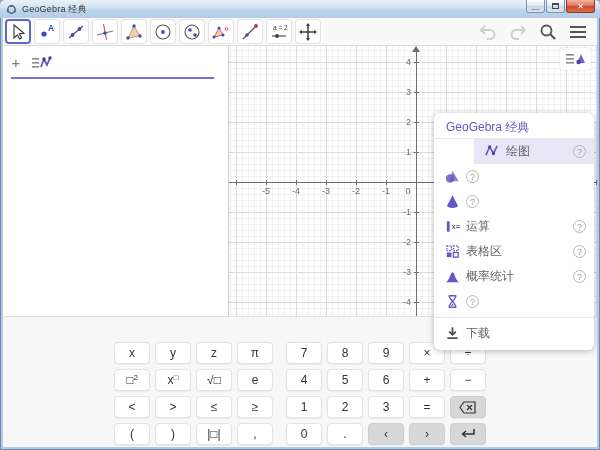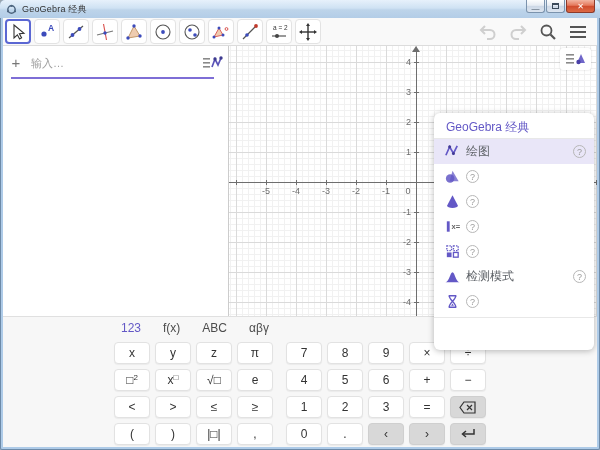--- a/index.html
+++ b/index.html
@@ -60,21 +60,21 @@
     background:linear-gradient(#6e6e6e 1px,transparent 1px);background-size:5px 30px;background-position:0 16px;}
   .alabel{position:absolute;font-size:9px;color:#6b6b6b;transform:translate(-50%,0);}
   .alabel.yl{transform:translate(-100%,-50%);}
   .stylebtn{position:absolute;right:6px;top:2px;width:31px;height:22px;background:#fff;border-radius:3px;
     box-shadow:0 0 2px rgba(0,0,0,.18);display:flex;align-items:center;justify-content:center;cursor:pointer;}
   
   .menu{position:absolute;left:431px;top:67px;width:160px;height:237px;background:#fff;border-radius:6px;
     box-shadow:0 1px 6px rgba(0,0,0,.28);z-index:5;padding-top:2px;}
   .menu-head{height:24px;line-height:24px;padding-left:12px;color:#6358c6;font-size:12px;border-bottom:1px solid #e8e8e8;}
   .mitem{height:25px;display:flex;align-items:center;padding:0 8px 0 10px;cursor:pointer;}
-  .mitem.active{background:#e9e6f8;}
+  .mitem.active{background:#e9e6f8;margin-left:40px;}
   .mitem .mico{width:22px;display:flex;align-items:center;}
   .mitem .mlabel{flex:1;font-size:12px;color:#5f6368;}
   .help{width:13px;height:13px;border:1px solid #b7b7b7;border-radius:50%;color:#9a9a9a;font-size:9px;
     display:flex;align-items:center;justify-content:center;cursor:pointer;}
   .mdivider{height:1px;background:#e8e8e8;margin:3px 0;}
   
   .keyboard{position:absolute;left:0;bottom:0;right:0;height:131px;background:#f7f7f7;border-top:1px solid #e0e0e0;}
   .kb-tabs{position:absolute;left:0;top:0;right:0;height:22px;display:flex;align-items:center;padding-left:118px;gap:22px;}
   .kb-tab{font-size:12px;color:#4c4c4c;cursor:pointer;}
   .kb-tab.active{color:#6358c6;}
@@ -223,21 +223,20 @@
               <rect x="2" y="14" width="16" height="2" fill="#555"></rect>
             </svg>
           </div>
         </div>
     </div>
 
     <div class="main">
       <div class="algebra">
         <div class="inputrow">
           <div class="plusbtn">+</div>
-          <input class="ggb-input" placeholder="输入…" style="">
           <div class="panelico">
             <svg width="22" height="16" viewBox="0 0 22 16">
               <rect x="1" y="3" width="7" height="1.6" fill="#8a8a8a"></rect>
                 <rect x="1" y="7" width="7" height="1.6" fill="#8a8a8a"></rect>
               <rect x="1" y="11" width="7" height="1.6" fill="#8a8a8a"></rect>
               <polyline points="10,12 13,4 16,10 19,3" fill="none" stroke="#5b54b8" stroke-width="1.7"></polyline>
               <circle cx="13" cy="4" r="1.7" fill="#3d3a8f"></circle>
                 <circle cx="19" cy="3" r="1.7" fill="#3d3a8f"></circle>
             </svg>
           </div>
@@ -309,64 +308,69 @@
               </span>
               <span class="help">?</span>
             </div>
             <div class="mitem">
               <span class="mico">
                 <svg width="17" height="17" viewBox="0 0 18 18">
                   <rect x="3" y="3.5" width="3" height="11" fill="#6358c6"></rect>
                   <text x="8" y="12" font-size="8" fill="#666" font-weight="bold">x=</text>
                 </svg>
               </span>
+              <span class="mlabel">运算</span>
               <span class="help">?</span>
             </div>
             <div class="mitem">
               <span class="mico">
                 <svg width="17" height="17" viewBox="0 0 18 18">
                   <rect x="3" y="3" width="5" height="5" fill="none" stroke="#6358c6" stroke-width="1.4" stroke-dasharray="1.5,1.2"></rect>
                   <rect x="10" y="3" width="5" height="5" fill="none" stroke="#6358c6" stroke-width="1.4" stroke-dasharray="1.5,1.2"></rect>
                   <rect x="3" y="10" width="5" height="5" fill="#6358c6"></rect>
                   <rect x="10" y="10" width="5" height="5" fill="none" stroke="#6358c6" stroke-width="1.4"></rect>
                 </svg>
               </span>
+              <span class="mlabel">表格区</span>
               <span class="help">?</span>
             </div>
             <div class="mitem">
               <span class="mico">
                 <svg width="17" height="17" viewBox="0 0 18 18">
                   <path d="M1.5,15 C5.5,15 6.5,4.5 9,4.5 C11.5,4.5 12.5,15 16.5,15 Z" fill="#6358c6"></path>
                 </svg>
               </span>
-              <span class="mlabel">检测模式</span>
+              <span class="mlabel">概率统计</span>
               <span class="help">?</span>
             </div>
             <div class="mitem">
               <span class="mico">
                 <svg width="17" height="17" viewBox="0 0 18 18">
                   <path d="M5,3 H13 M5,15 H13" stroke="#6358c6" stroke-width="1.6"></path>
                   <path d="M5.5,3 C5.5,7.5 12.5,10 12.5,15 M12.5,3 C12.5,7.5 5.5,10 5.5,15" fill="none" stroke="#6358c6" stroke-width="1.4"></path>
                   <path d="M7.5,13.5 H10.5 L9,11.2 Z" fill="#6358c6"></path>
                 </svg>
               </span>
               <span class="help">?</span>
             </div>
             <div class="mdivider"></div>
+            <div class="mitem">
+              <span class="mico">
+                <svg width="17" height="17" viewBox="0 0 18 18">
+                  <path d="M9,2.5 V10 M5.5,7 L9,10.5 L12.5,7" fill="none" stroke="#4a4a55" stroke-width="1.8"></path>
+                  <rect x="3.5" y="13" width="11" height="1.8" fill="#4a4a55"></rect>
+                </svg>
+              </span>
+              <span class="mlabel">下载</span>
+            </div>
           </div>
       </div>
     </div>
 
     <div class="keyboard">
-      <div class="kb-tabs" id="kb-tabs">
-          <span class="kb-tab active">123</span>
-          <span class="kb-tab">f(x)</span>
-          <span class="kb-tab">ABC</span>
-          <span class="kb-tab">αβγ</span>
-        </div>
       <div class="kb-more">•••</div>
       <div class="kb-close">✕</div>
       <div class="keys" id="keys">
           <div class="key" style="left: 0px; top: 0px;">x</div>
           <div class="key" style="left: 41px; top: 0px;">y</div>
           <div class="key" style="left: 82px; top: 0px;">z</div>
           <div class="key" style="left: 123px; top: 0px;">π</div>
           <div class="key" style="left: 0px; top: 27px;">
             <span>□</span>
             <sup>2</sup>

